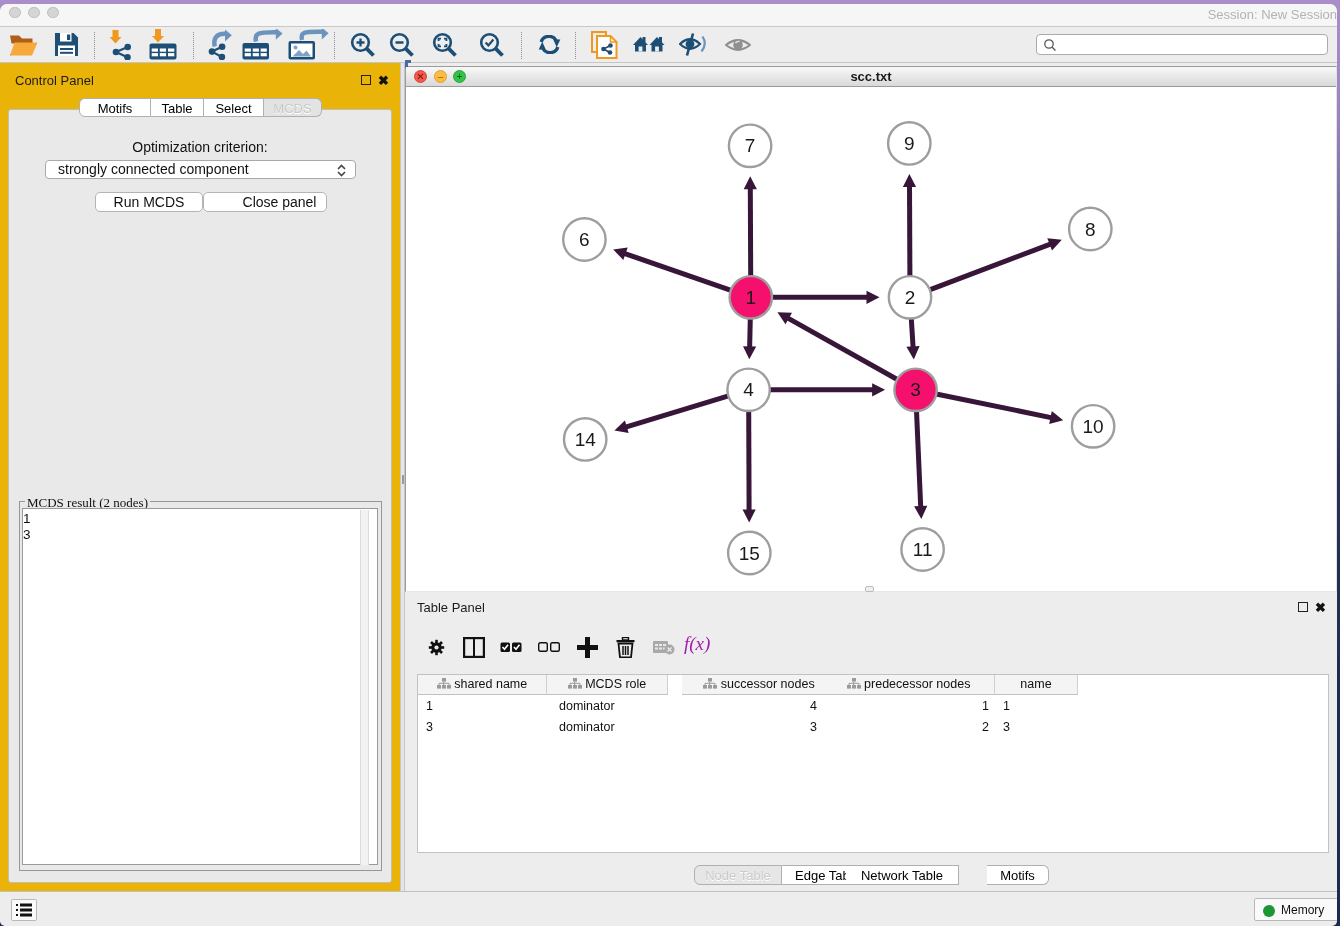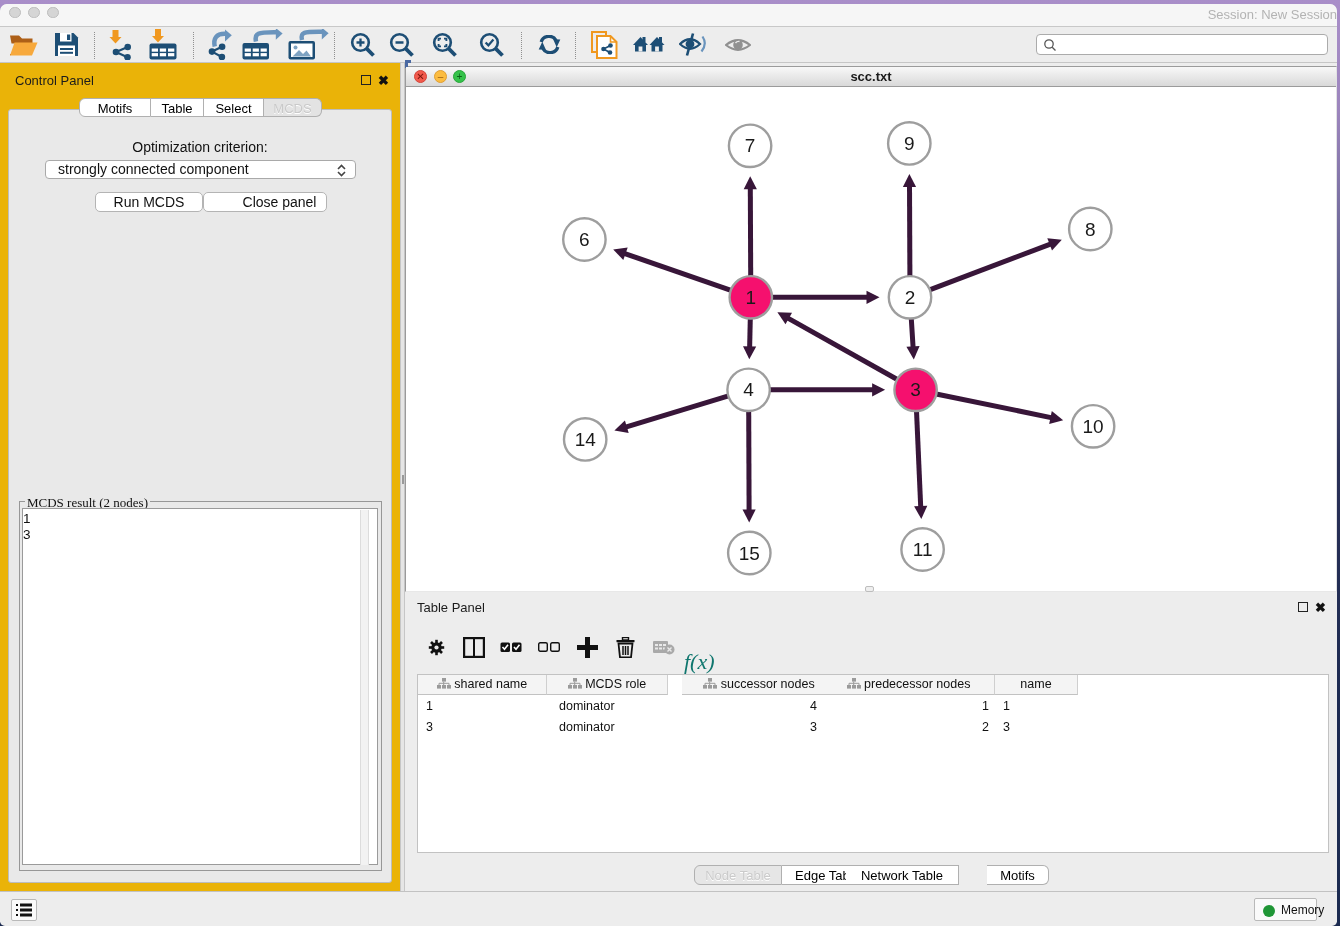--- a/index.html
+++ b/index.html
@@ -67,21 +67,21 @@
 .td { position:absolute; height:21px; font-size:12.5px; color:#111; line-height:21px; }
 
 #tp-tabs { position:absolute; top:270px; height:20px; font-size:13px; }
 .btab { position:absolute; top:0; height:20px; line-height:20px; text-align:center;
   background:#fff; border:1px solid #b0b0b0; color:#000; }
 
 #status { position:absolute; left:0; top:887px; width:1337px; height:31px;
   background:#ededed; border-top:1px solid #c2c2c2; }
 #list-btn { position:absolute; left:11px; top:7px; width:26px; height:22px; background:#fafafa;
   border:1px solid #b9b9b9; border-radius:2px; }
-#mem-btn { position:absolute; left:1254px; top:6px; width:63px; height:23px; background:#fafafa;
+#mem-btn { position:absolute; left:1254px; top:6px; width:85px; height:23px; background:#fafafa;
   border:1px solid #b9b9b9; border-radius:2px; font-size:12px; color:#111;padding-left:38px; }
 #mem-btn .dot { position:absolute; left:8px; top:5.5px; width:12px; height:12px; border-radius:50%; background:#1f9636; }
 #mem-btn .lbl { position:absolute; left:26px; top:4px; }
 </style>
 </head>
 <body>
 <div id="win">
   <div id="titlebar">
     <div class="tcirc" style="left:9px;"></div>
     <div class="tcirc" style="left:28px;"></div>
@@ -393,21 +393,21 @@
               <rect x="2" y="5" width="3" height="2"></rect>
               <rect x="6" y="5" width="3" height="2"></rect>
               <rect x="10" y="5" width="3" height="2"></rect>
 <rect x="2" y="8.5" width="3" height="2"></rect>
               <rect x="6" y="8.5" width="3" height="2"></rect>
               <rect x="10" y="8.5" width="3" height="2"></rect>
             </g>
 <circle cx="16.5" cy="10.5" r="5" fill="#a9a9a9"></circle>
             <path d="M14.5 8.5 l4 4 M18.5 8.5 l-4 4" stroke="#e9e9e9" stroke-width="1.4"></path>
           </svg>
-<div style="position:absolute; left:279px; top:14.0px; font-family:'Liberation Serif',serif; font-style:italic; font-size:22px; color:#0f766e;margin-top:16px;">f(x)</div>
+<div style="position:absolute; left:279px; top:14.0px; font-family:'Liberation Serif',serif; font-style:italic; font-size:19px; color:#a21caf;">f(x)</div>
         </div>
       <div id="tbl">
         <div class="th" style="left:0px; width:129px;"><svg width="14" height="11" viewBox="0 0 14 11" style="vertical-align:-1px;">
               <g fill="#9a9a9a">
                 <rect x="5" y="0" width="4" height="3.6"></rect>
                 <rect x="0" y="7" width="4" height="3.6"></rect>
                 <rect x="5" y="7" width="4" height="3.6"></rect>
                 <rect x="10" y="7" width="4" height="3.6"></rect>
                 <path d="M6.7 3.6 v2 M2 7 v-1.7 h10 v1.7 M6.7 5.6 v1.4" stroke="#9a9a9a" fill="none" stroke-width="1"></path>
               </g>

